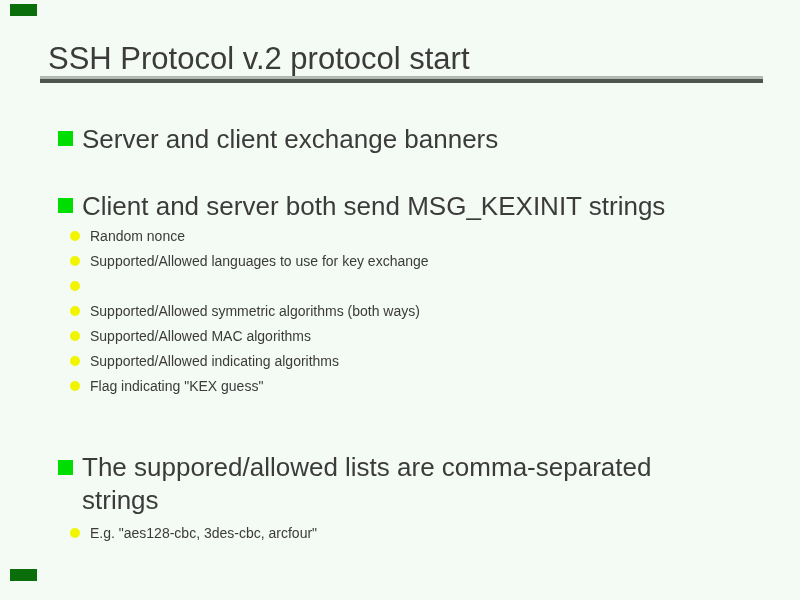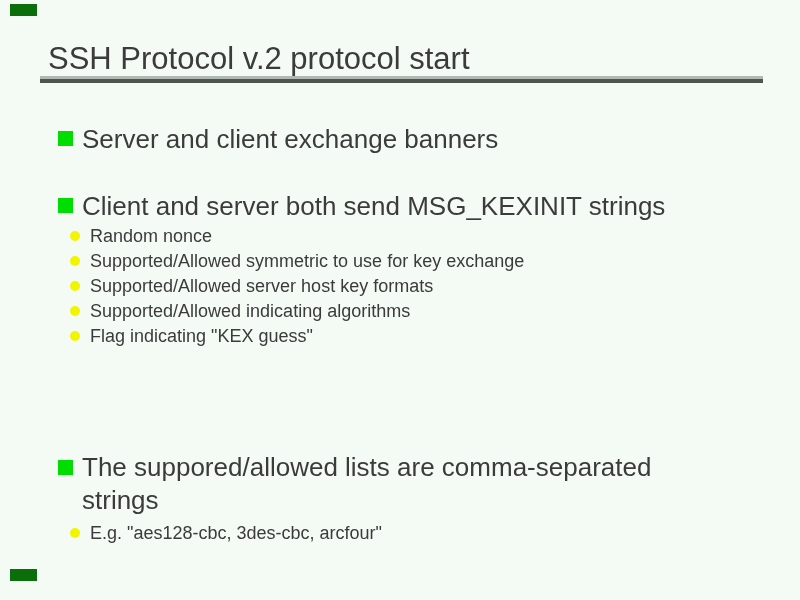--- a/index.html
+++ b/index.html
@@ -48,21 +48,21 @@
   .b1 .l1text, .b2 .l1text { white-space: nowrap; }
   .sub {
     position: absolute; left: 70px;
     list-style: none;
   }
   .sub-kexinit { top: 224px; }
   .sub-eg { top: 521px; }
   .sub li {
     display: flex; align-items: flex-start;
     height: 25px;
-    font-size: 18px; line-height: 25px;
+    font-size: 14px; line-height: 25px;
     white-space: nowrap;
   }
   .dot {
     flex: 0 0 10px; width: 10px; height: 10px;
     border-radius: 50%;
     background: #f2f500;
     margin: 7px 10px 0 0;
   }
 </style>
 </head>
@@ -84,25 +84,32 @@
   <span class="l1text">Client and server both send MSG_KEXINIT strings</span>
 </div>
 
 <ul class="sub sub-kexinit">
   <li>
     <span class="dot"></span>
     <span>Random nonce</span>
   </li>
   <li>
     <span class="dot"></span>
-    <span>Supported/Allowed symmetric to use for key exchange</span>
+    <span>Supported/Allowed languages to use for key exchange</span>
   </li>
   <li>
     <span class="dot"></span>
-    <span>Supported/Allowed server host key formats</span>
+  </li>
+  <li>
+    <span class="dot"></span>
+    <span>Supported/Allowed symmetric algorithms (both ways)</span>
+  </li>
+  <li>
+    <span class="dot"></span>
+    <span>Supported/Allowed MAC algorithms</span>
   </li>
   <li>
     <span class="dot"></span>
     <span>Supported/Allowed indicating algorithms</span>
   </li>
   <li>
     <span class="dot"></span>
     <span>Flag indicating "KEX guess"</span>
   </li>
 </ul>

